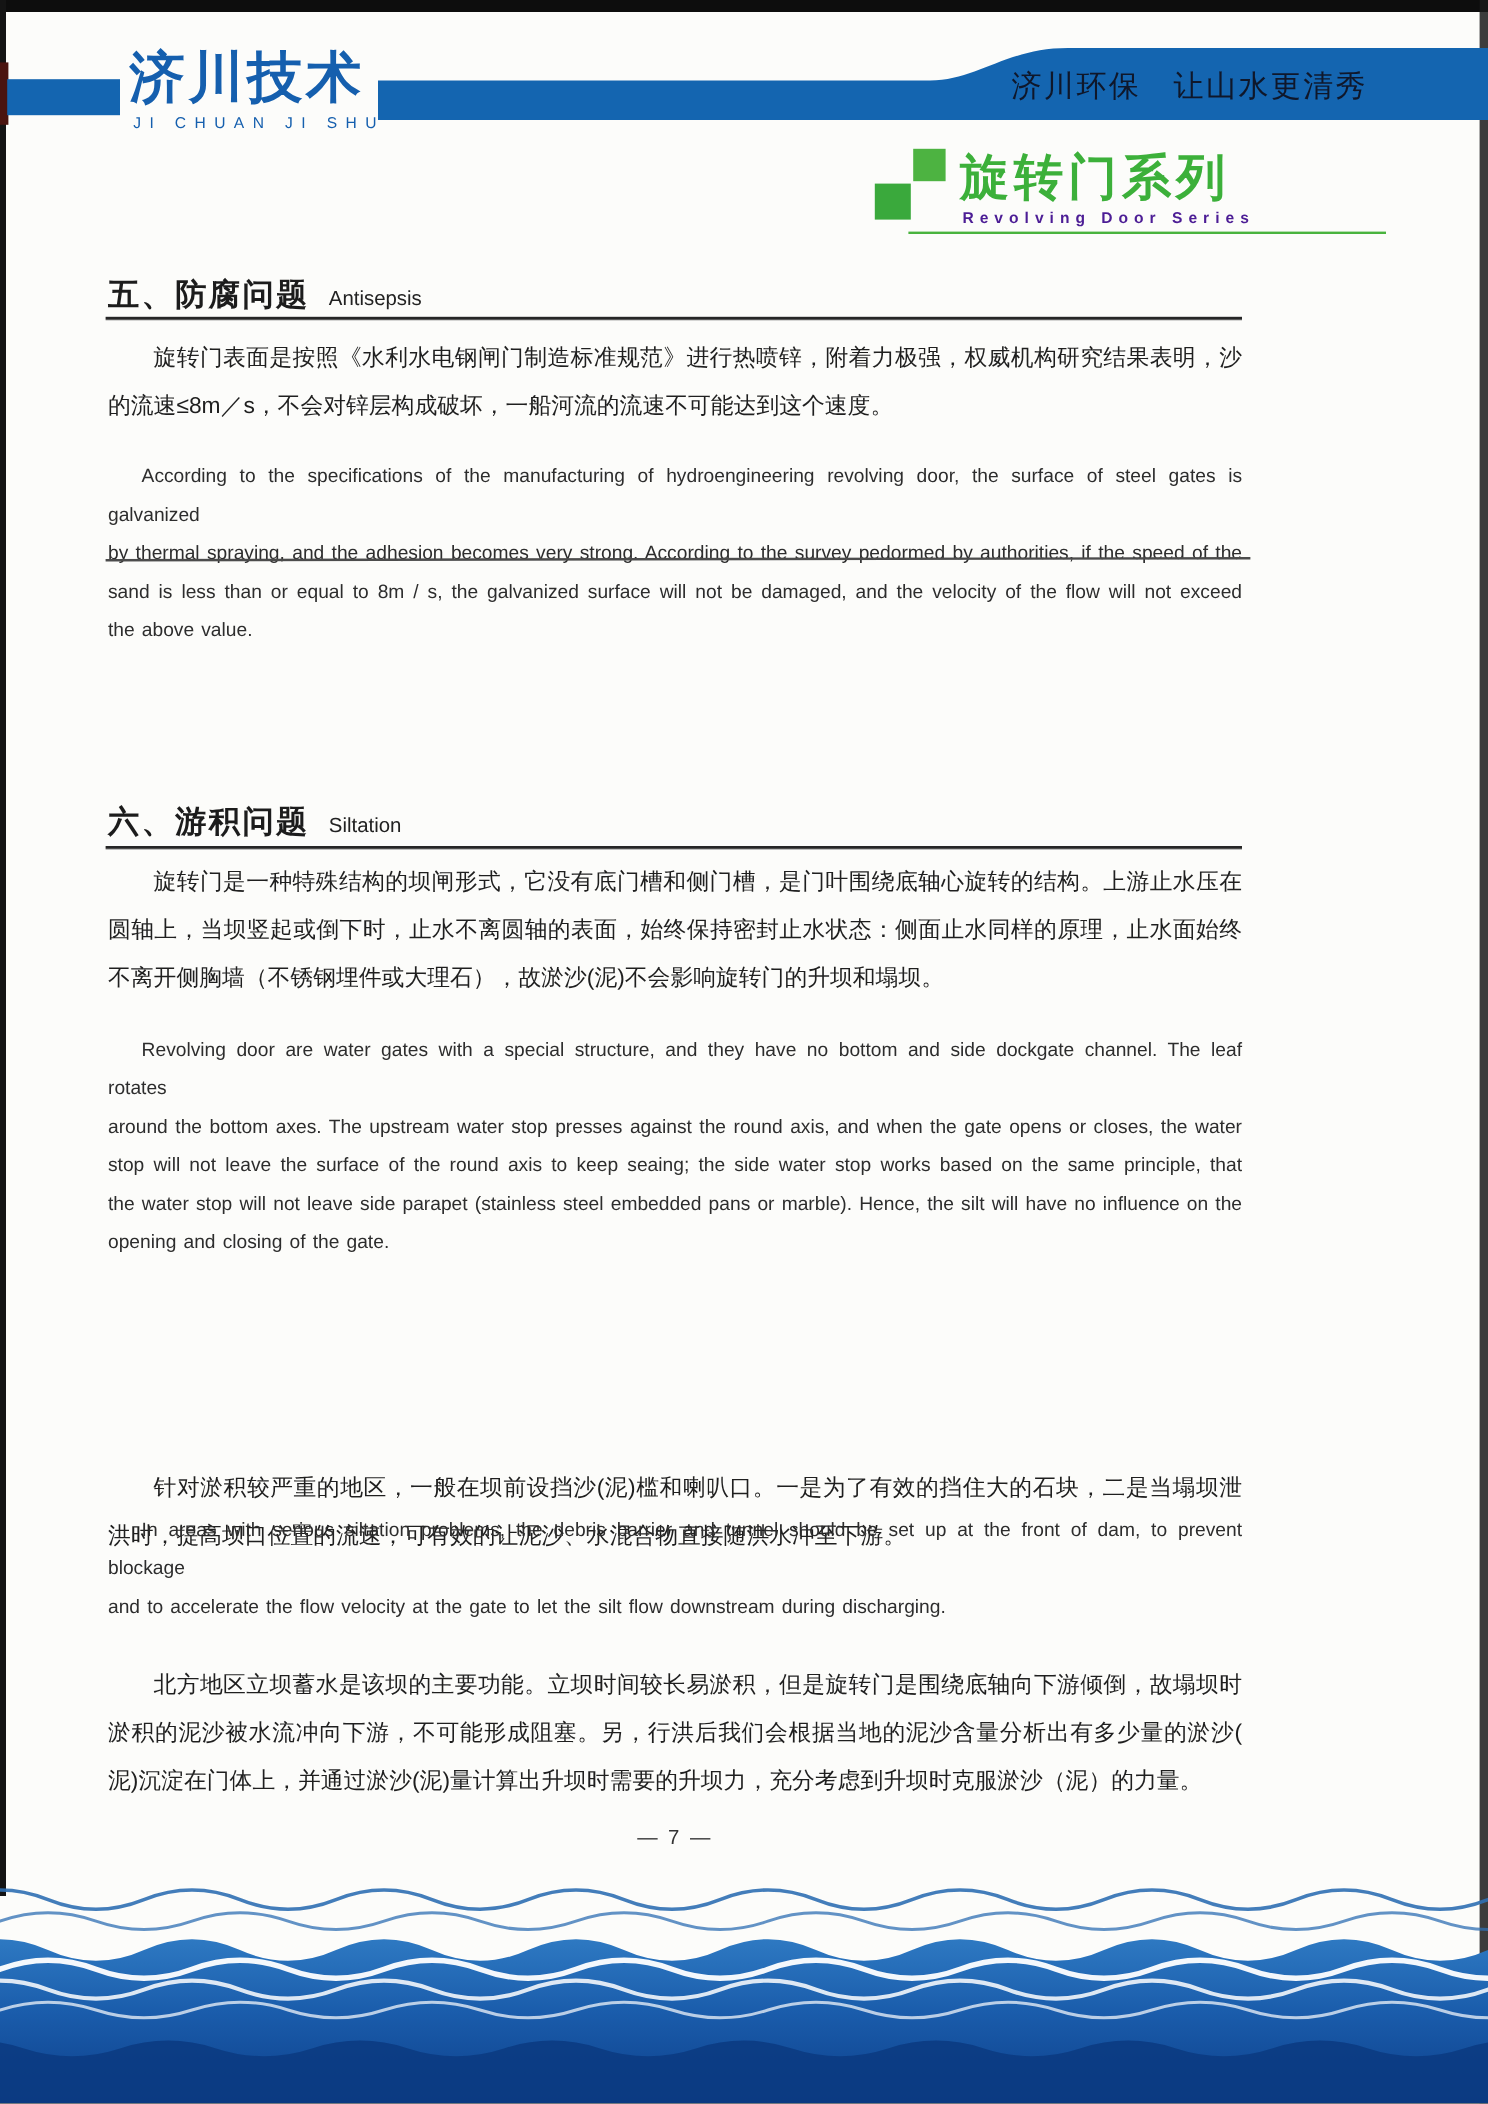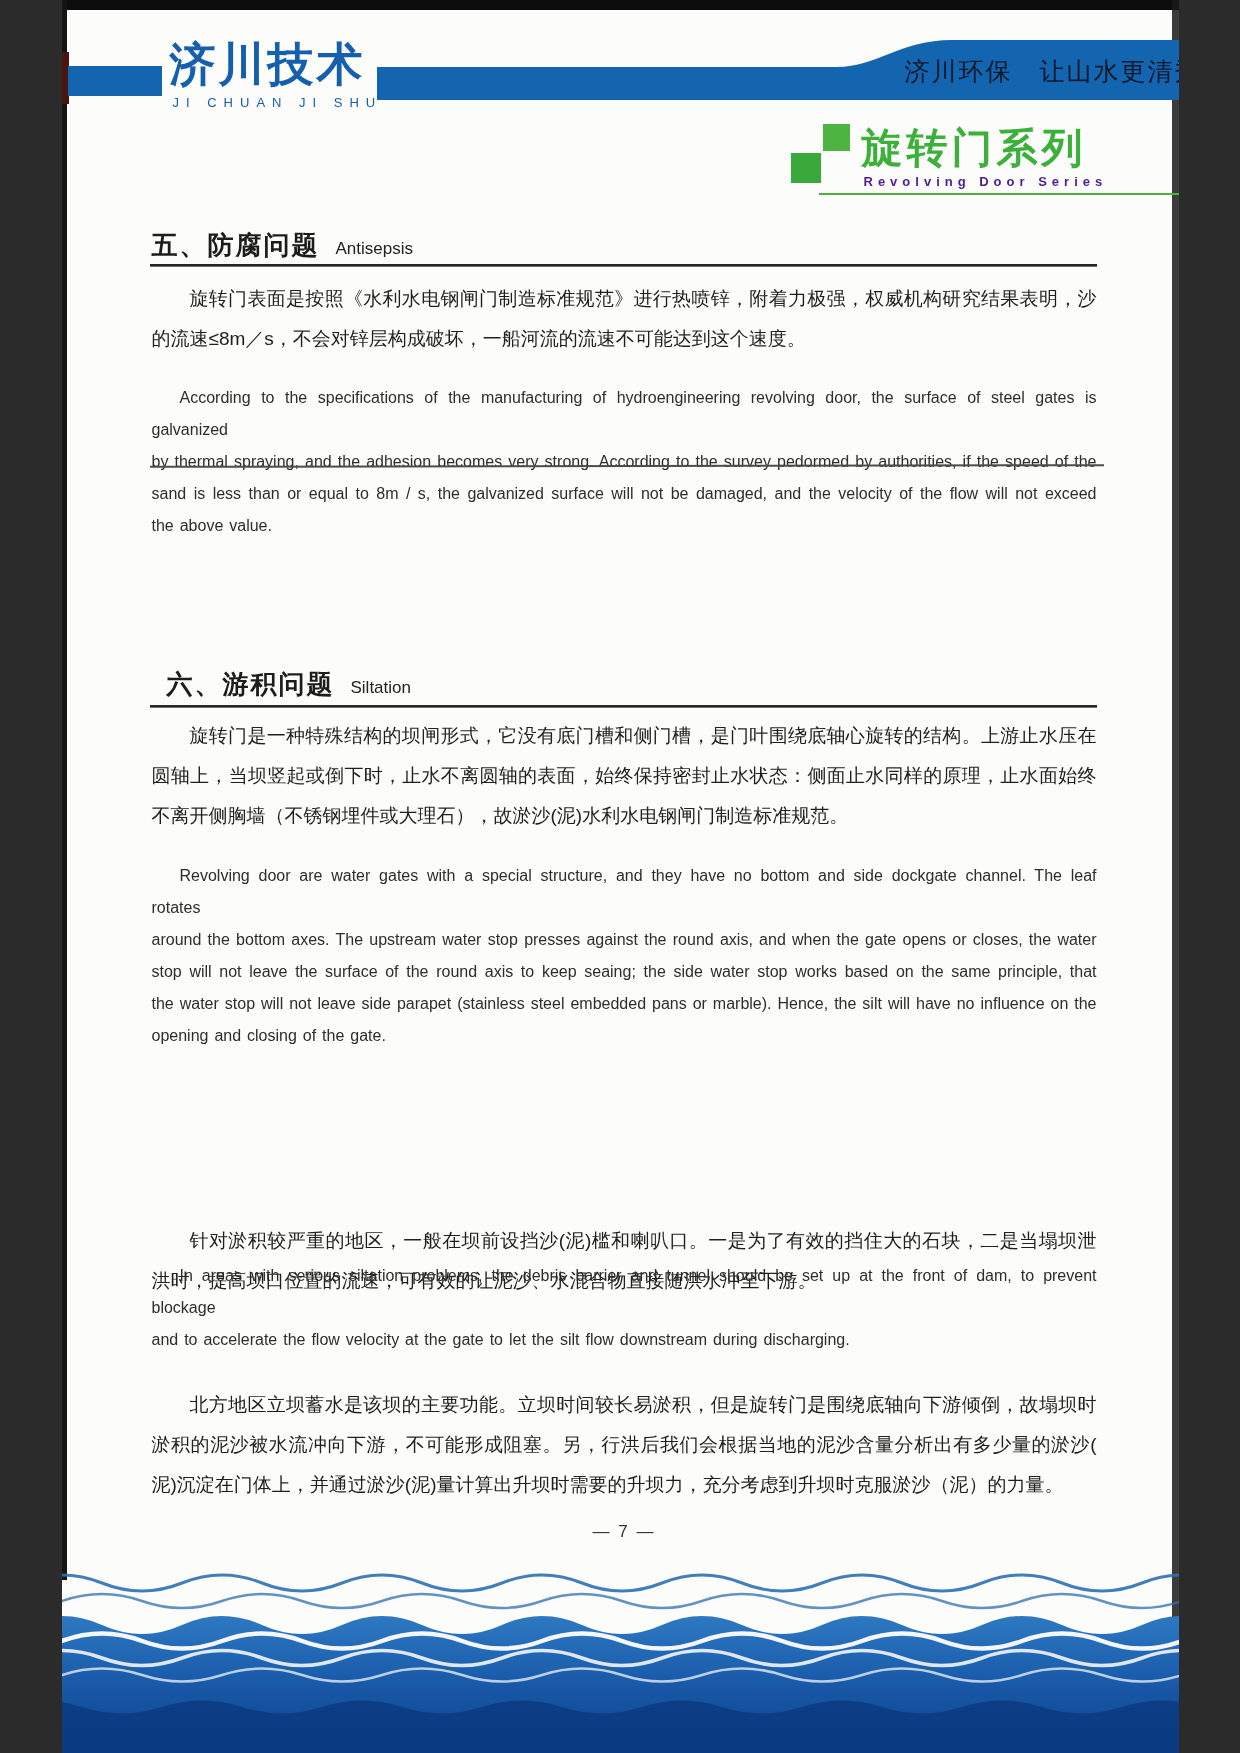--- a/index.html
+++ b/index.html
@@ -1,17 +1,17 @@
 <!DOCTYPE html>
 <html><head>
 <meta charset="utf-8">
 <style>
   html,body{margin:0;padding:0;background:#2b2b2b;}
   .page{
-    position:relative;width:1117px;height:1753px;margin:0 auto;
+    position:relative;width:1240px;height:1753px;margin:0 auto;
     background:#fcfcfa;overflow:hidden;
     font-family:"Liberation Sans","DejaVu Sans",sans-serif;
   }
   
   .edge-top{position:absolute;left:0;top:0;width:1240px;height:10px;background:#0d0d0d;}
   .edge-left{position:absolute;left:0;top:0;width:5px;height:1580px;background:#141414;}
   .edge-right{position:absolute;right:0;top:0;width:7px;height:1753px;background:#1a1a1a;opacity:.85;}
   .edge-corner{position:absolute;left:0;top:52px;width:7px;height:52px;background:#4a1410;}
 
   
@@ -95,29 +95,29 @@
     <div class="line last">的流速≤8m／s，不会对锌层构成破坏，一船河流的流速不可能达到这个速度。</div>
   </div>
 
   <div class="enp" style="top:382px;">
     <div class="line ind-en">According to the specifications of the manufacturing of hydroengineering revolving door, the surface of steel gates is galvanized</div>
     <div class="line struck">by thermal spraying, and the adhesion becomes very strong. According to the survey pedormed by authorities, if the speed of the</div>
     <div class="line">sand is less than or equal to 8m / s, the galvanized surface will not be damaged, and the velocity of the flow will not exceed</div>
     <div class="line last">the above value.</div>
   </div>
 
-  <div class="sec-head" style="top:667px;margin-left:15px;">
+  <div class="sec-head" style="top:667px;">
     <span class="h-cn">六、游积问题</span><span class="h-en">Siltation</span>
   </div>
   <div class="h-rule" style="top:705px;"></div>
 
   <div class="cnp" style="top:716px;">
     <div class="line ind-cn">旋转门是一种特殊结构的坝闸形式，它没有底门槽和侧门槽，是门叶围绕底轴心旋转的结构。上游止水压在</div>
     <div class="line">圆轴上，当坝竖起或倒下时，止水不离圆轴的表面，始终保持密封止水状态：侧面止水同样的原理，止水面始终</div>
-    <div class="line last">不离开侧胸墙（不锈钢埋件或大理石），故淤沙(泥)水利水电钢闸门制造标准规范。</div>
+    <div class="line last">不离开侧胸墙（不锈钢埋件或大理石），故淤沙(泥)不会影响旋转门的升坝和塌坝。</div>
   </div>
 
   <div class="enp" style="top:860px;">
     <div class="line ind-en">Revolving door are water gates with a special structure, and they have no bottom and side dockgate channel. The leaf rotates</div>
     <div class="line">around the bottom axes. The upstream water stop presses against the round axis, and when the gate opens or closes, the water</div>
     <div class="line">stop will not leave the surface of the round axis to keep seaing; the side water stop works based on the same principle, that</div>
     <div class="line">the water stop will not leave side parapet (stainless steel embedded pans or marble). Hence, the silt will have no influence on the</div>
     <div class="line last">opening and closing of the gate.</div>
   </div>
 

